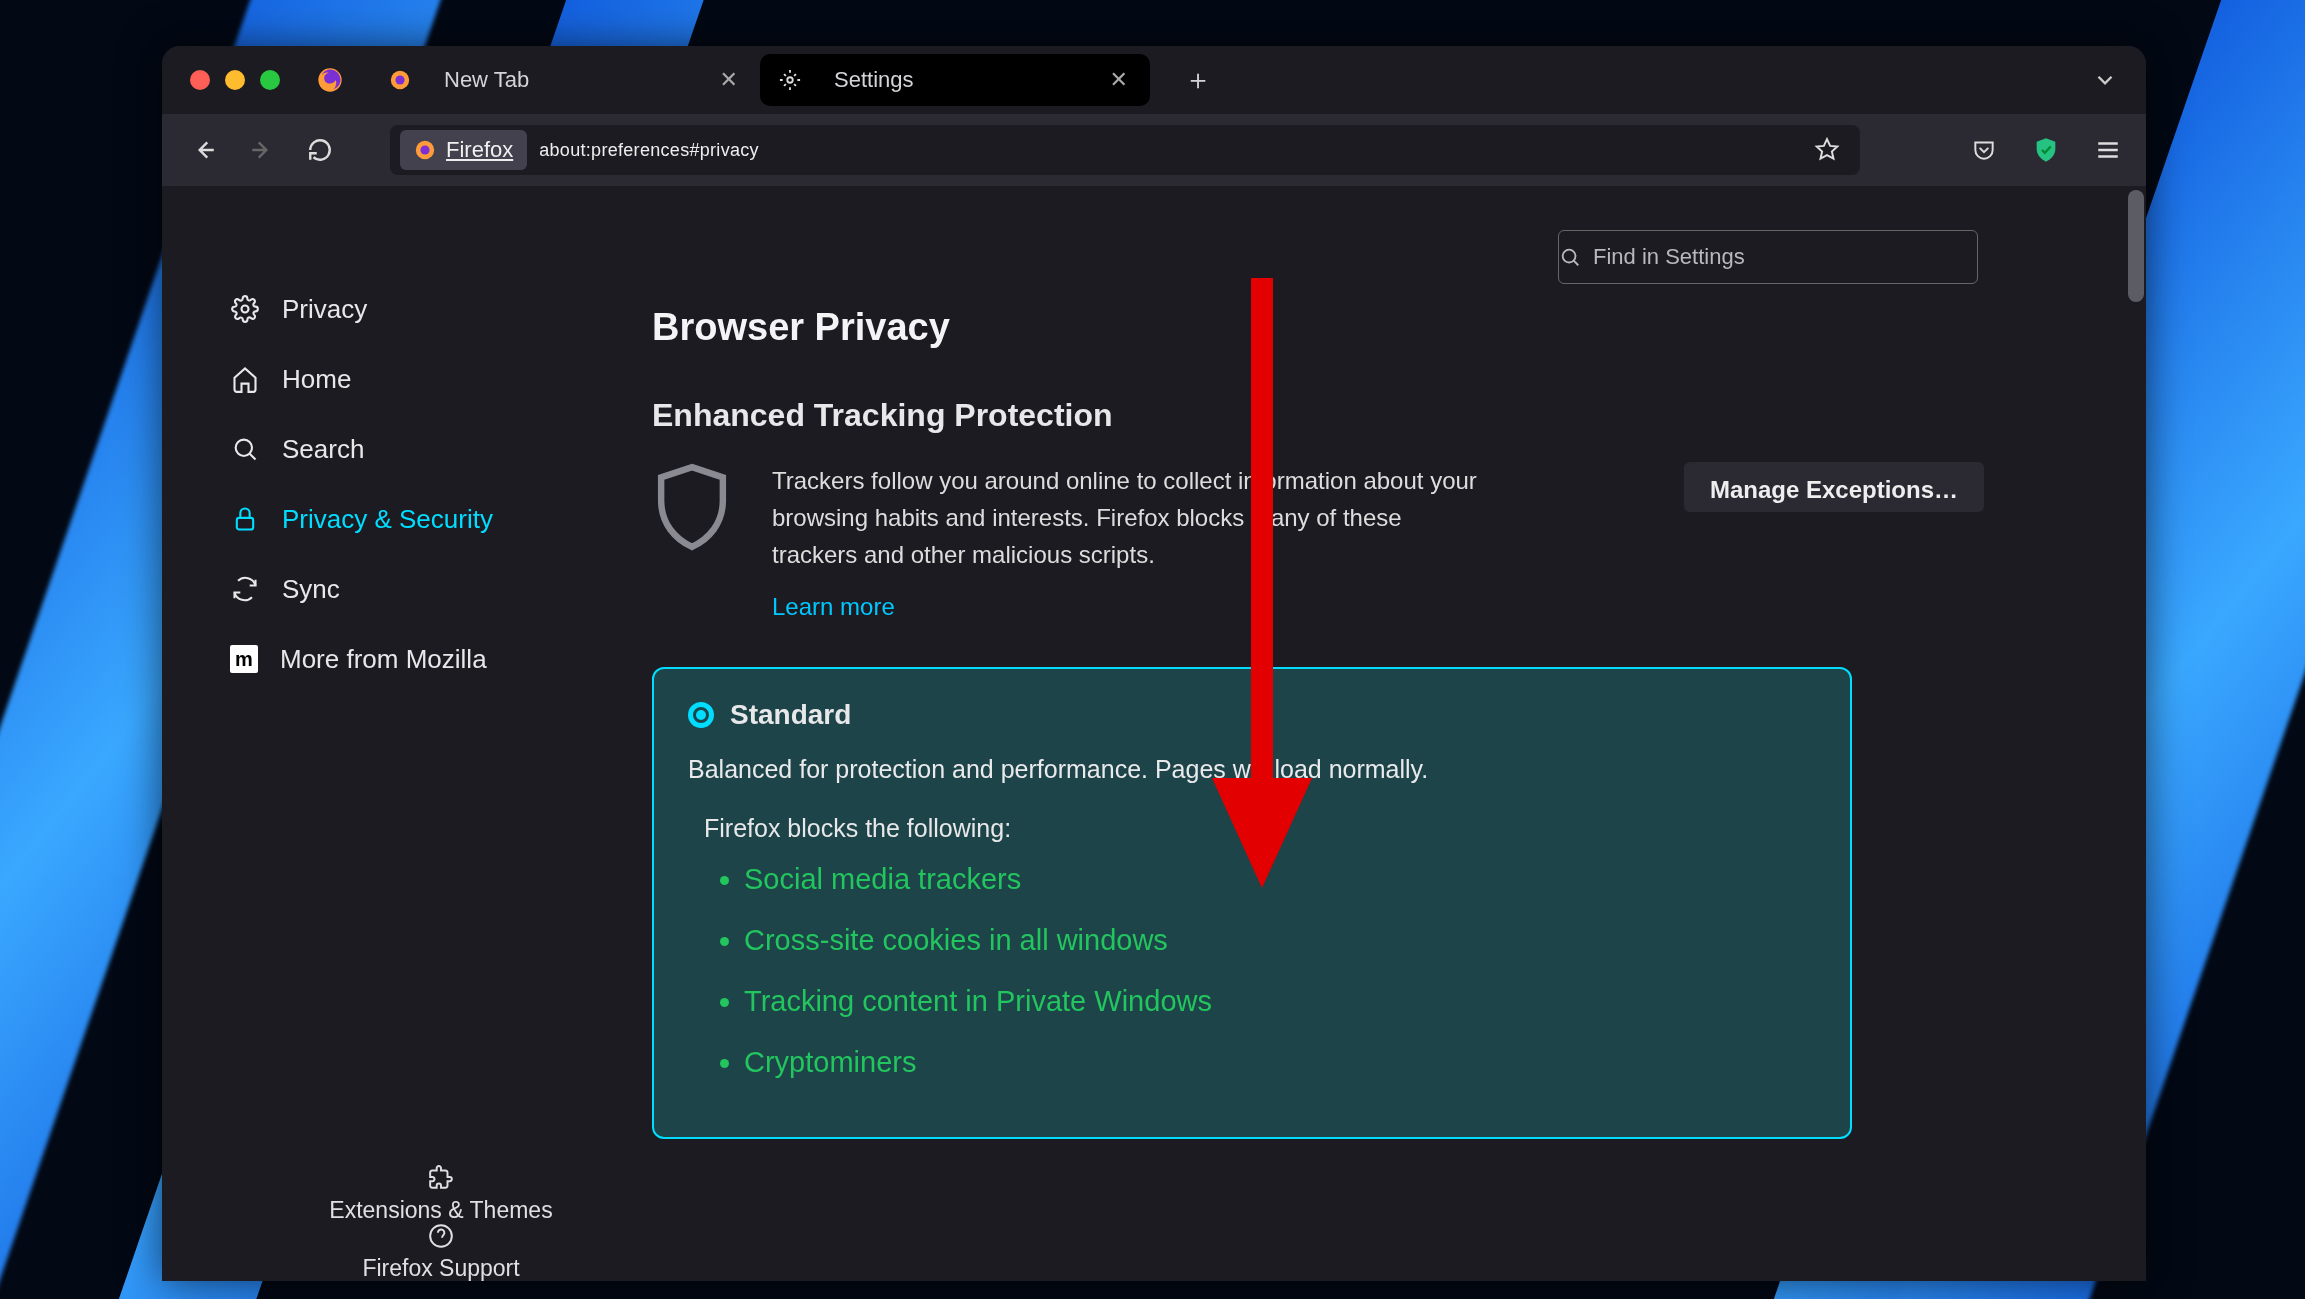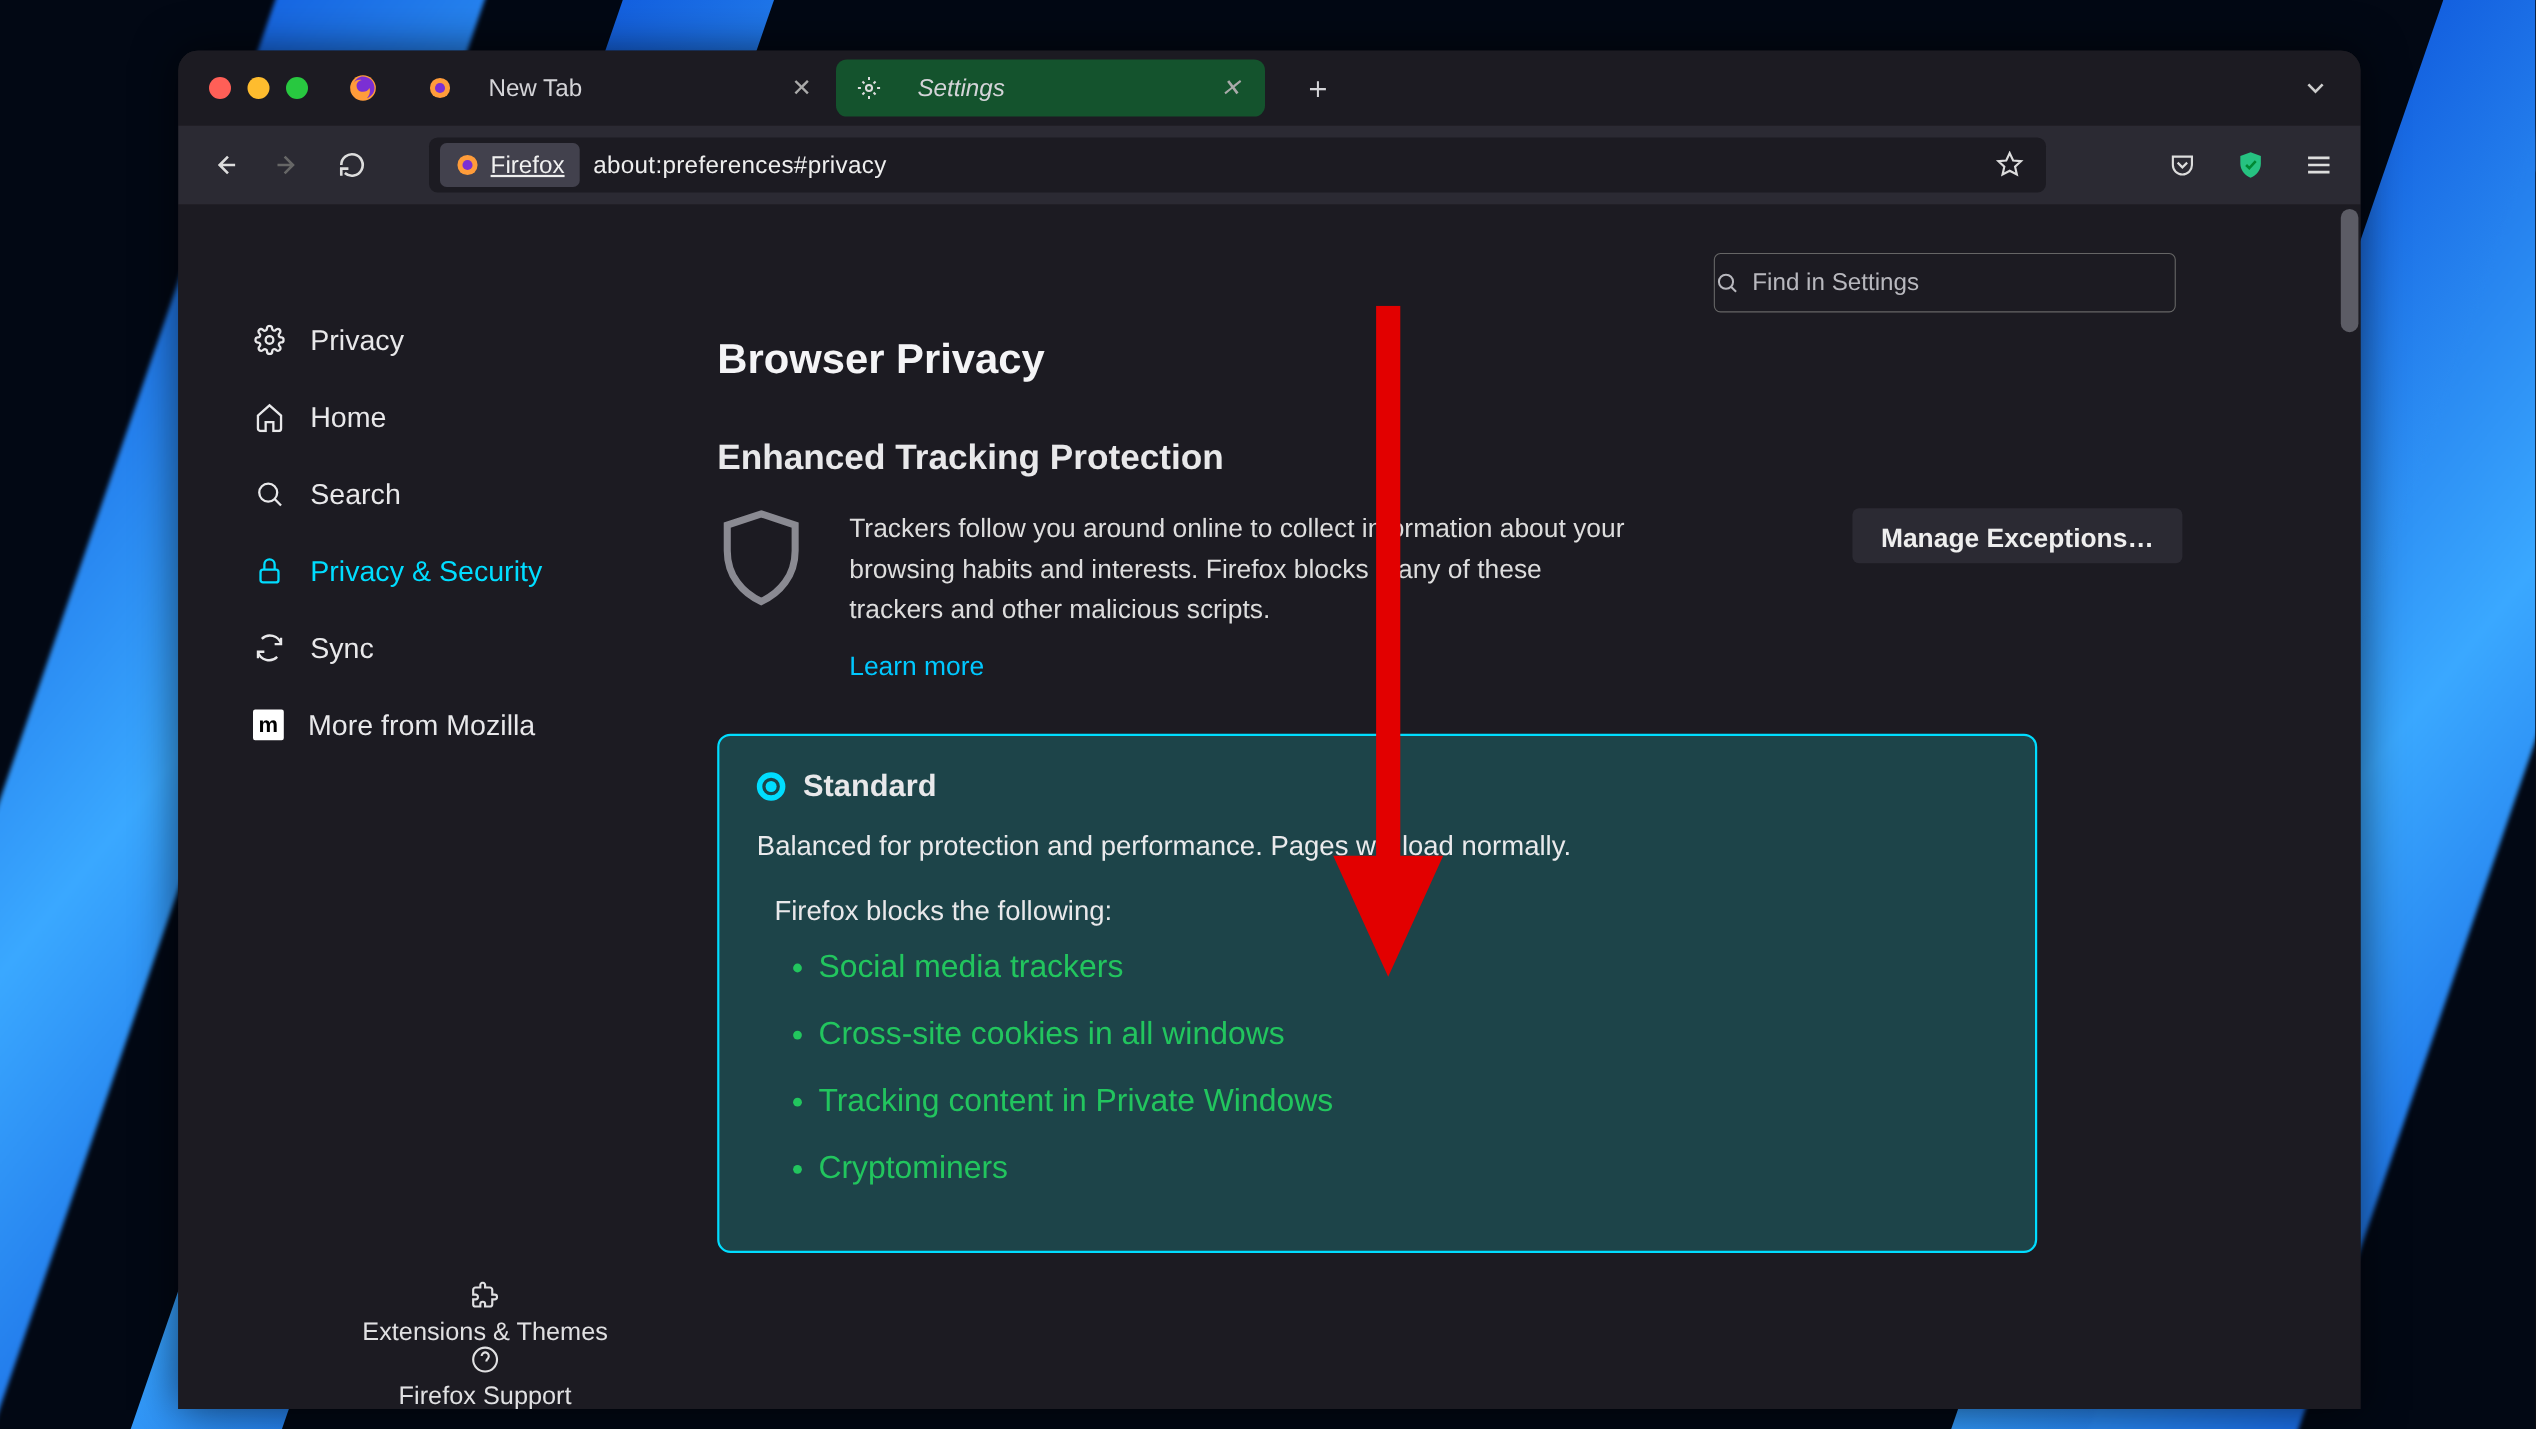--- a/index.html
+++ b/index.html
@@ -86,21 +86,21 @@
   display: flex;
   align-items: center;
   height: 52px;
   padding: 0 18px;
   border-radius: 10px;
   color: #d4d4d8;
   gap: 32px;
   min-width: 390px;
   position: relative;
 }
-.tab.active { background: #14532d; font-style: italic; }
+.tab.active { background: #000000; }
 .tab .tab-icon { width: 24px; height: 24px; display: flex; align-items: center; justify-content: center; }
 .tab .tab-label { font-size: 22px; flex: 1; }
 .tab .tab-close { color: #aaa; font-size: 22px; padding: 4px; cursor: pointer; }
 .new-tab-btn {
   color: #d4d4d8;
   font-size: 28px;
   margin-left: 20px;
   padding: 8px 14px;
 }
 .overflow-chevron {
@@ -143,21 +143,21 @@
   align-items: center;
   gap: 10px;
   background: #42414d;
   border-radius: 6px;
   padding: 6px 14px;
   height: 40px;
   text-decoration: underline;
 }
 .identity-box .ff-mini { width: 22px; height: 22px; }
 .identity-box span { font-size: 22px; color: #f0f0f0; }
-.url-text { font-size: 22px; color: #eee; letter-spacing: 0.3px; }
+.url-text { font-size: 18px; color: #eee; letter-spacing: 0.3px; }
 .star-btn {
   margin-left: auto;
   color: #ddd;
   padding: 6px 10px;
 }
 
 .toolbar-right {
   display: flex;
   align-items: center;
   gap: 22px;

